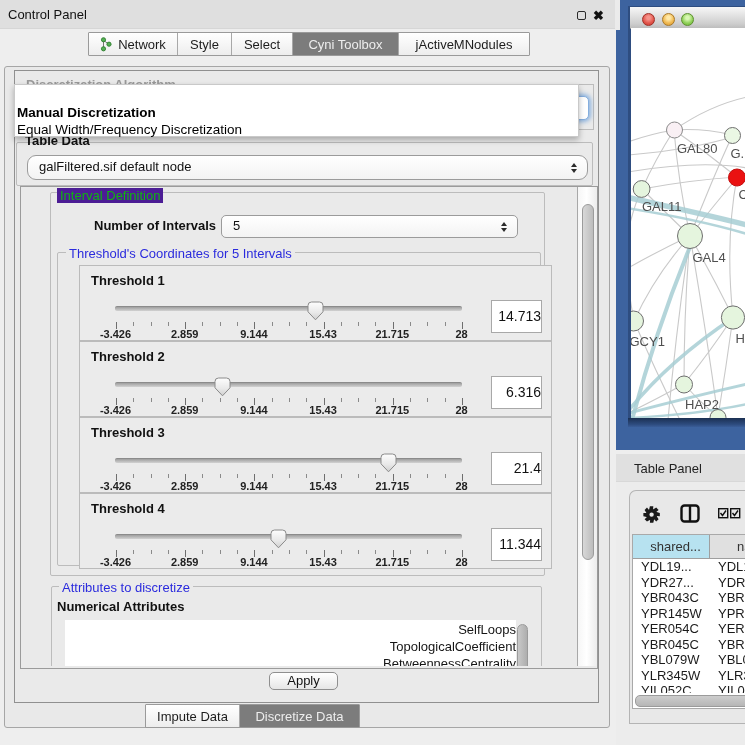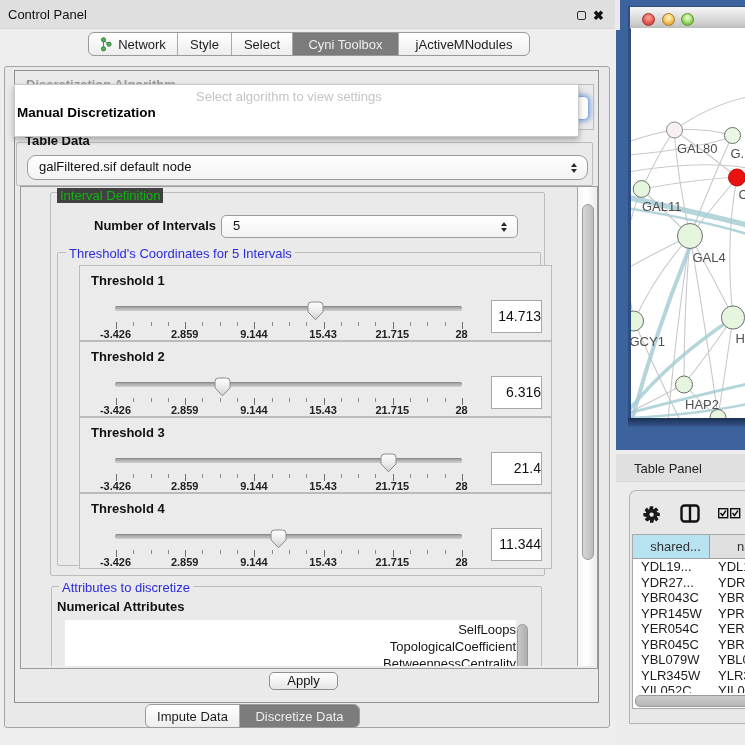--- a/index.html
+++ b/index.html
@@ -5,21 +5,21 @@
   html,body{margin:0;padding:0;}
   body{width:745px;height:745px;position:relative;overflow:hidden;
        font-family:"Liberation Sans",sans-serif;background:#eeeeee;}
   .abs{position:absolute;}
   
   #titlebar{left:0;top:0;width:615px;height:28px;background:#dfdfdf;border-bottom:1px solid #d6d6d6;}
   #titletext{left:8px;top:7px;font-size:13px;color:#111;}
   #floaticon{left:577px;top:11px;width:7px;height:7px;border:1.5px solid #2b2b2b;border-radius:2px;}
   #closeicon{left:593px;top:8px;font-size:13px;font-weight:bold;color:#111;}
   
-  .seg{display:flex;height:22px;border:1px solid #9a9a9a;border-radius:6px;overflow:hidden;
+  .seg{display:flex;height:22px;border:1px solid #9a9a9a;border-radius:1px;overflow:hidden;
        background:linear-gradient(#ffffff,#ededed);}
   .seg .s{display:flex;align-items:center;justify-content:center;font-size:13px;color:#1c1c1c;
        border-right:1px solid #a8a8a8;padding:0;}
   .seg .s:last-child{border-right:none;}
   .seg .sel{background:#7c7c7c;color:#ededed;}
   
   #outerpanel{left:4px;top:66px;width:604px;height:660px;background:#e9e9e9;
       border:1px solid #a6a6a6;border-radius:3px;}
   #dialog{left:14px;top:70px;width:583px;height:631px;background:#eaeaea;border:1px solid #909090;}
   .gbox{border:1px solid #bcbcbc;border-radius:2px;}
@@ -98,21 +98,21 @@
     <span class="spin"></span>
   </div>
 
 <div class="abs" style="left:20px;top:186px;width:576px;height:481px;border:1px solid #9b9b9b;background:#eaeaea;"></div>
 <div class="abs" style="left:577px;top:187px;width:19px;height:479px;background:linear-gradient(to right,#f6f6f6,#ffffff 45%,#ececec);border-left:1px solid #a8a8a8;"></div>
 <div class="abs capsule" style="left:582px;top:204px;width:10px;height:354px;background:linear-gradient(to right,#d8d8d8,#bcbcbc);"></div>
 
 <div class="abs" id="scrollcontent" style="left:21px;top:187px;width:555px;height:479px;overflow:hidden;">
   
   <div class="abs gbox" style="left:29px;top:5px;width:493px;height:382px;"></div>
-  <div class="abs" style="left:36px;top:1px;font-size:13px;color:#10b410;background:#404040;padding:0 3px;">Interval Definition</div>
+  <div class="abs" style="left:36px;top:1px;font-size:13px;color:#10b410;background:#4c1d95;padding:0 3px;">Interval Definition</div>
   <div class="abs" style="left:73px;top:31px;font-size:13px;font-weight:bold;color:#111;">Number of Intervals</div>
   <div class="abs combo" style="left:200px;top:28px;width:295px;height:21px;">
       <span class="tx" style="top:2px;">5</span>
       <span class="spin"></span>
     </div>
   
   <div class="abs gbox" style="left:36px;top:65px;width:482px;height:312px;"></div>
   <div class="abs" style="left:45px;top:59px;font-size:13px;color:#2b2bdd;background:#eaeaea;padding:0 3px;">Threshold's Coordinates for 5 Intervals</div>
 
   <div class="tblock" style="top:78px;">
@@ -201,22 +201,22 @@
     </svg>
 </div>
 
 <div class="abs" id="applybtn">Apply</div>
 <div class="abs seg" style="left:145px;top:704px;">
   <div class="s" style="width:93px;">Impute Data</div>
   <div class="s sel" style="width:119px;">Discretize Data</div>
 </div>
 
 <div class="abs" id="overlay">
-  <div class="abs" style="left:181px;top:4px;font-size:13px;color:#c4c4c4;">Select algorithm to view settings</div>
   <div class="abs" style="left:2px;top:20px;font-size:13.5px;font-weight:bold;color:#000;">Manual Discretization</div>
+  <div class="abs" style="left:2px;top:37px;font-size:13.5px;color:#000;">Equal Width/Frequency Discretization</div>
 </div>
 
 <div class="abs" id="rightbg"></div>
 <div class="abs" style="left:615px;top:0;width:5px;height:30px;background:#ebebeb;"></div>
 
 <div class="abs" style="left:628px;top:6px;width:117px;height:415px;background:#2e4d80;"></div>
 <div class="abs" style="left:630px;top:7px;width:115px;height:21px;background:linear-gradient(#f7f7f7,#cdcdcd 80%,#bdbdbd);border-bottom:1px solid #8d8d8d;"></div>
 <div class="abs" style="left:642px;top:12.5px;width:11px;height:11px;border-radius:50%;background:radial-gradient(circle at 50% 35%,#f5938b 0 18%,#e2544a 60%,#c3362c);border:0.5px solid #9e2f27;"></div>
 <div class="abs" style="left:661.5px;top:12.5px;width:11px;height:11px;border-radius:50%;background:radial-gradient(circle at 50% 35%,#ffe9a8 0 18%,#efb74f 60%,#d69631);border:0.5px solid #a97928;"></div>
 <div class="abs" style="left:681px;top:12.5px;width:11px;height:11px;border-radius:50%;background:radial-gradient(circle at 50% 35%,#d8f7b2 0 18%,#8ed057 60%,#6aaf35);border:0.5px solid #5d8f2f;"></div>

